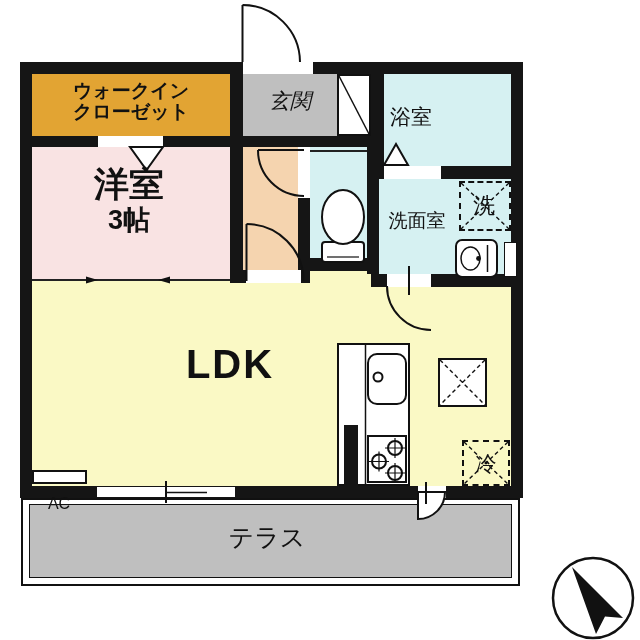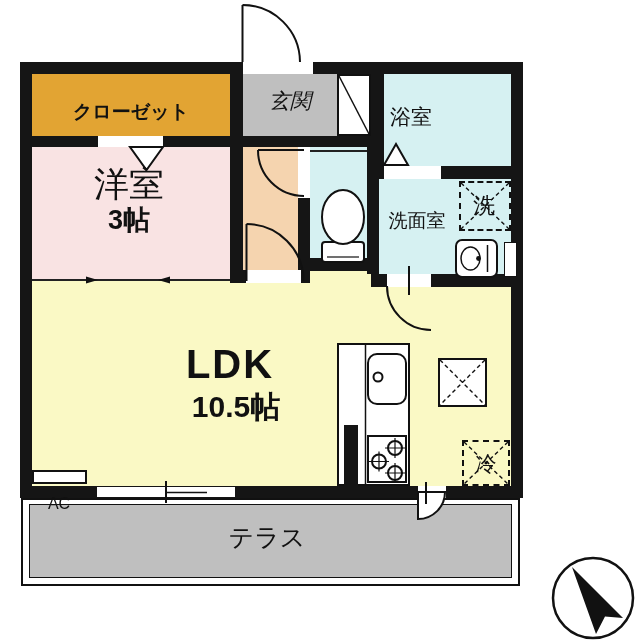--- a/index.html
+++ b/index.html
@@ -139,26 +139,26 @@
       <path d="M461,183 L509,229 M509,183 L461,229"></path>
       <path d="M464,442 L508,484 M508,442 L464,484"></path>
     </g>
 
     <g>
       <circle cx="593" cy="598" r="40" fill="#fff" stroke="#111" stroke-width="2.5"></circle>
       <path d="M572,567 L623,618 L605,616.5 L596,634 Z" fill="#111"></path>
     </g>
   </svg>
 
+  <div class="lbl" style="left:131px;top:91px;font-size:19px;font-weight:600;">ウォークイン</div>
   <div class="lbl" style="left:131px;top:112px;font-size:19px;font-weight:600;">クローゼット</div>
   <div class="lbl" style="left:290px;top:101px;font-size:21px;font-style:italic;">玄関</div>
   <div class="lbl" style="left:411px;top:117px;font-size:21px;">浴室</div>
   <div class="lbl" style="left:417px;top:221px;font-size:19px;text-align:right;">洗面室</div>
   <div class="lbl" style="left:484px;top:206px;font-size:22px;">洗</div>
-  <div class="lbl" style="left:129px;top:184px;font-size:35px;font-weight:400;">洋室</div>
+  <div class="lbl" style="left:129px;top:184px;font-size:35px;font-weight:700;">洋室</div>
   <div class="lbl" style="left:129px;top:221px;font-size:27px;font-weight:600;">3帖</div>
   <div class="lbl" style="left:230px;top:365px;font-size:40px;font-weight:600;letter-spacing:2px;text-align:right;">LDK</div>
-  <div class="lbl" style="left:236px;top:407px;font-size:30px;font-weight:600;">10.5帖</div>
   <div class="lbl" style="left:486px;top:464px;font-size:21px;">冷</div>
   <div class="lbl" style="left:59px;top:456px;font-size:16px;margin-top:48px;">AC</div>
   <div class="lbl" style="left:267px;top:537px;font-size:25px;">テラス</div>
 
 </div>
 
 </body></html>

